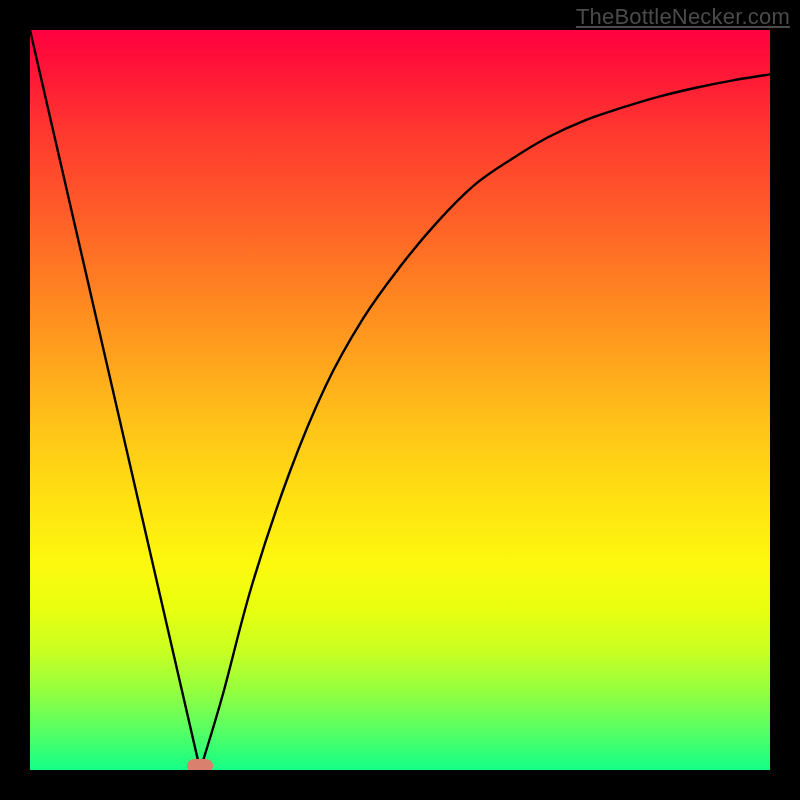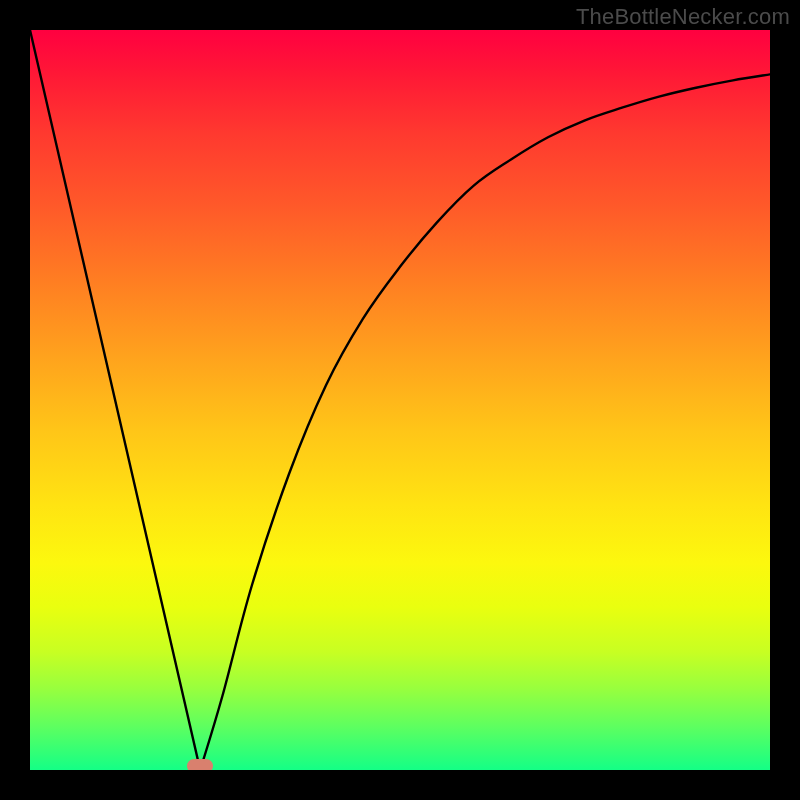--- a/index.html
+++ b/index.html
@@ -21,20 +21,21 @@
   }
   .watermark {
     position: absolute;
     top: 4px;
     right: 10px;
     color: #4b4b4b;
     font-size: 22px;
     font-weight: 500;
     letter-spacing: 0.2px;
     z-index: 10;
+    text-decoration: underline;
   }
   .plot-area {
     position: absolute;
     left: 30px;
     top: 30px;
     width: 740px;
     height: 740px;
     overflow: hidden;
   }
   .gradient {

